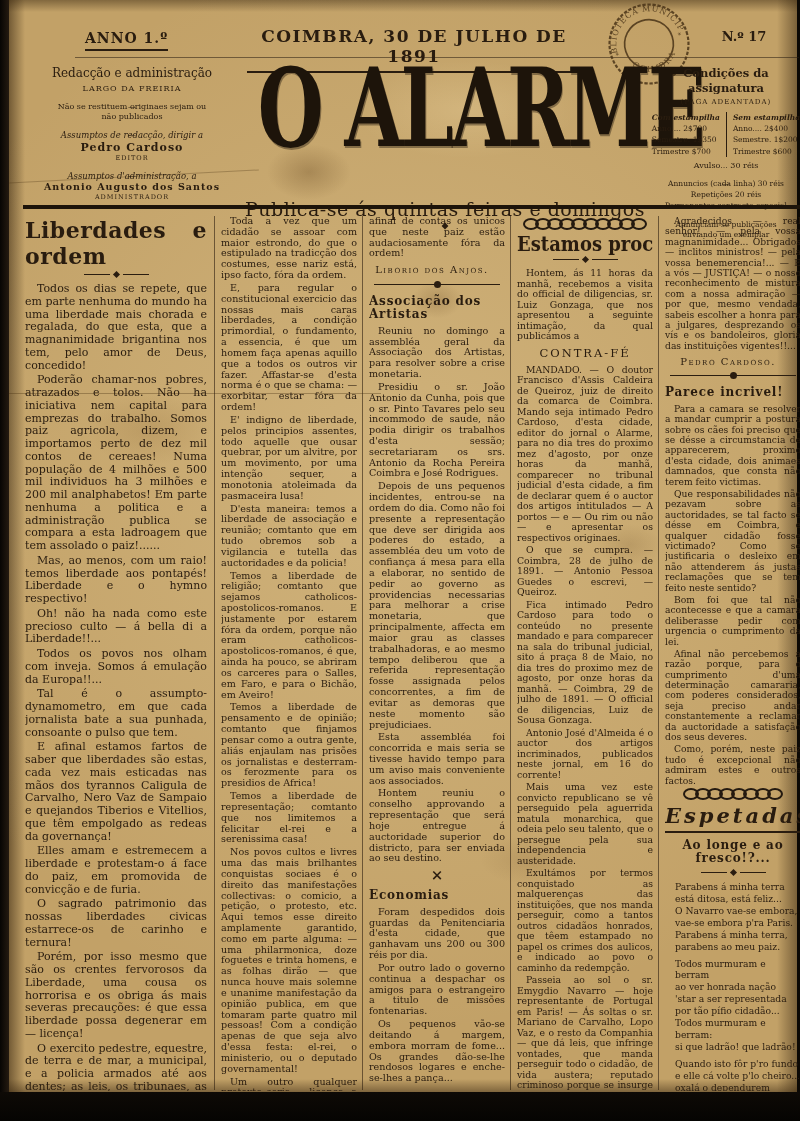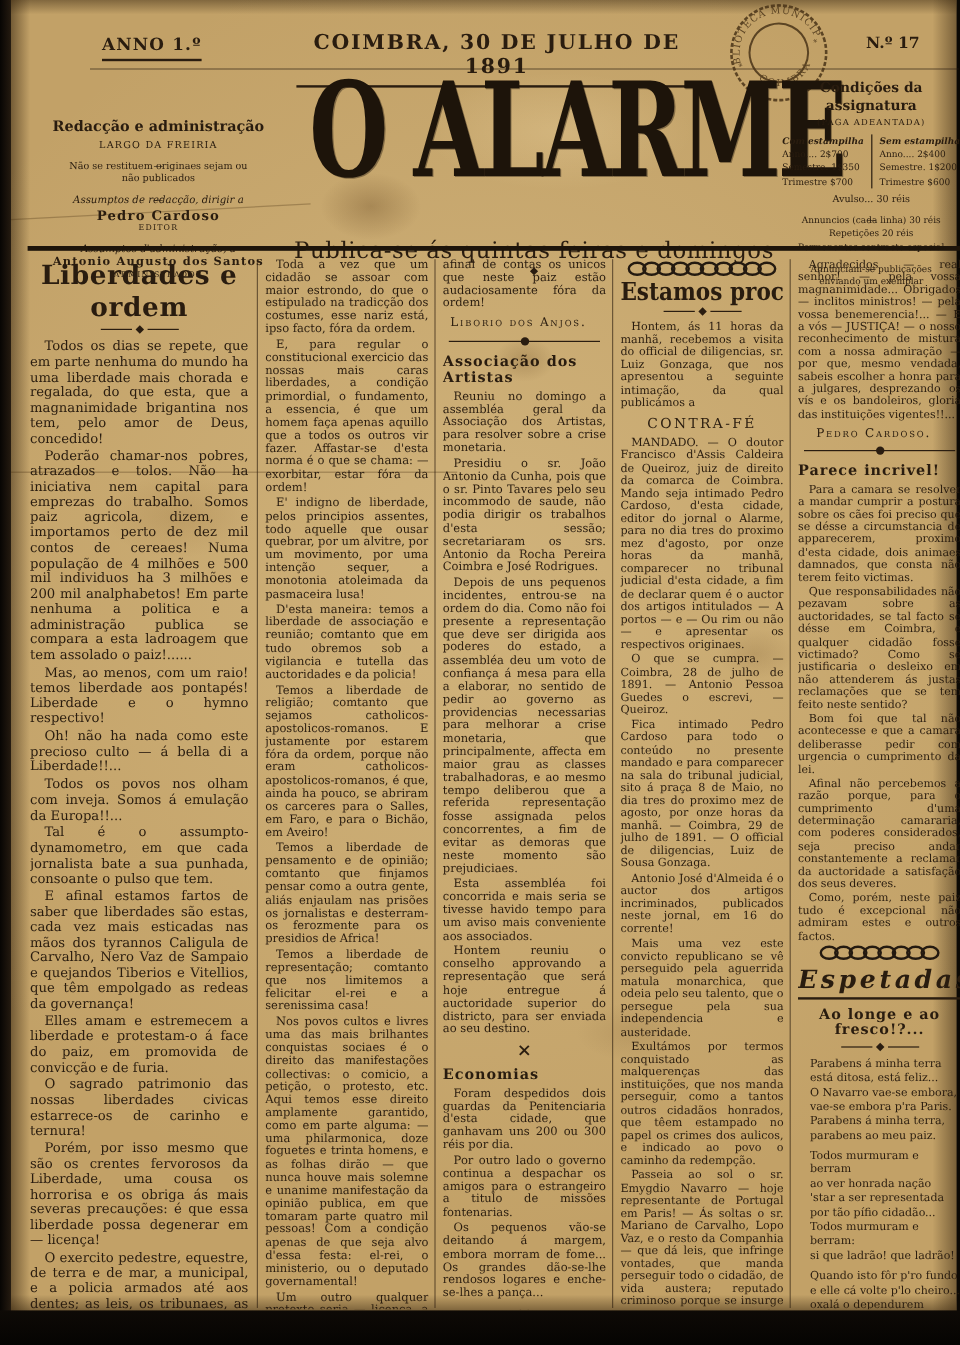--- a/index.html
+++ b/index.html
@@ -29,21 +29,21 @@
   .hdr-anno{position:absolute;left:76px;top:30px;font-weight:bold;font-size:14px;letter-spacing:1px;
             border-bottom:2px solid #2a1d10;padding-bottom:3px;}
   .hdr-date{position:absolute;left:238px;top:26px;width:334px;text-align:center;font-weight:bold;
             font-size:17px;letter-spacing:1.5px;border-bottom:2px solid #2a1d10;padding-bottom:5px;}
   .hdr-num{position:absolute;left:693px;top:29px;width:84px;text-align:center;font-weight:bold;font-size:13px;}
   .hdr-rule{position:absolute;left:66px;top:57px;width:724px;height:1px;background:rgba(42,29,16,.55);}
   .stamp{position:absolute;left:598px;top:2px;width:84px;height:84px;transform:rotate(-18deg);opacity:.85;}
 
   
   .redbox{position:absolute;left:16px;top:66px;width:214px;text-align:center;line-height:1.25;}
-  .rb-title{font-weight:bold;font-size:12px;margin-top:32px;}
+  .rb-title{font-weight:normal;font-size:12px;}
   .rb-addr{font-size:8px;letter-spacing:1px;margin-top:3px;}
   .dash{height:8px;}
   .dash::after{content:"—";font-size:8px;color:#2a1d10;}
   .rb-note{font-size:8px;line-height:1.25;padding:0 26px;}
   .rb-it{font-style:italic;font-size:8.5px;}
   .rb-name{font-weight:bold;font-size:11px;letter-spacing:1px;}
   .rb-name.sm{font-size:9.5px;}
   .rb-role{font-size:6.5px;letter-spacing:1px;}
   .mast-title{position:absolute;left:228px;top:54px;width:416px;text-align:center;font-weight:900;
       font-size:84px;line-height:1;white-space:nowrap;letter-spacing:-3px;color:#1d140a;
@@ -68,21 +68,21 @@
   
   .col{position:absolute;top:216px;height:875px;overflow:hidden;text-align:justify;}
   .col p{margin:0 0 2px;text-indent:12px;}
   .c1{left:16px;width:182px;font-size:11px;line-height:1.16;}
   .c2{left:212px;width:136px;font-size:9.6px;line-height:1.13;}
   .c3{left:360px;width:136px;font-size:9.6px;line-height:1.13;}
   .c4{left:508px;width:136px;font-size:9.3px;line-height:1.13;}
   .c5{left:656px;width:136px;font-size:9.2px;line-height:1.13;}
   .c2 p,.c3 p,.c4 p,.c5 p{text-indent:9px;}
 
-  .art-title{font-size:22px;font-weight:bold;text-align:center;text-indent:0;margin:2px 0 2px;letter-spacing:.5px;}
+  .art-title{font-size:22px;font-weight:bold;text-indent:0;margin:2px 0 2px;letter-spacing:.5px;}
   .proc-title{font-size:18px;font-weight:bold;text-align:center;white-space:nowrap;margin:4px 0 2px;
               transform:scaleY(1.15);transform-origin:center;}
   .small-h{font-weight:bold;font-size:12px;letter-spacing:.8px;text-align:left;margin:6px 0 4px;text-indent:0;}
   .centered-h{text-align:center;}
   .contra{font-weight:normal;font-size:11.5px;letter-spacing:2px;text-align:center;margin:5px 0 5px;text-indent:0;}
   .espetadas{font-style:italic;font-weight:bold;font-size:21px;text-align:center;letter-spacing:3px;margin:4px 0 2px;}
   .sig{text-align:right;font-variant:small-caps;letter-spacing:1.5px;font-size:10px;margin:5px 10px 4px 0;text-indent:0;}
   .sig.c{text-align:center;}
 
   .orn{display:flex;align-items:center;justify-content:center;margin:3px 0 6px;}

